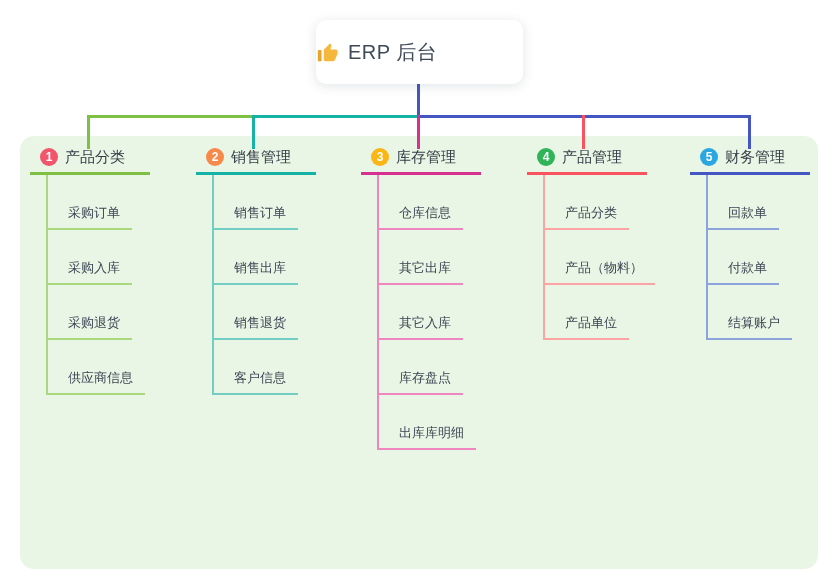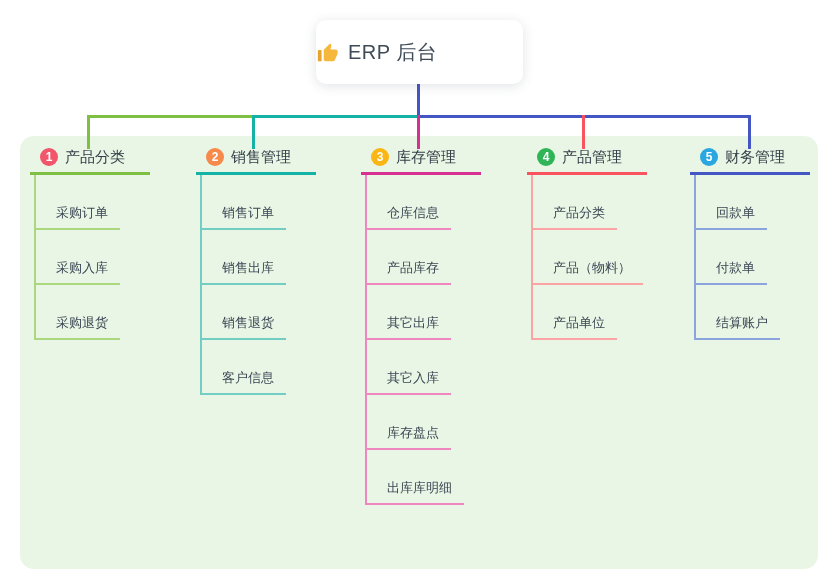--- a/index.html
+++ b/index.html
@@ -33,21 +33,21 @@
   .branch{position:absolute;top:148px;width:120px;}
   .b1{left:30px;} .b2{left:196px;} .b3{left:361px;} .b4{left:527px;} .b5{left:690px;}
   .bhead{
     display:flex;align-items:center;gap:7px;padding:0 0 6px 10px;
     border-bottom:3px solid var(--main);font-size:15px;color:#333e48;height:18px;
   }
   .badge{
     width:18px;height:18px;border-radius:50%;background:var(--badge);flex:0 0 18px;
     color:#fff;font-size:12px;font-weight:bold;display:flex;align-items:center;justify-content:center;
   }
-  .children{margin-left:4px;border-left:2px solid var(--light);}
+  .children{margin-left:16px;border-left:2px solid var(--light);}
   .child{line-height:0;}
   .child .lbl{
     display:inline-block;line-height:17px;font-size:13px;color:#3a4654;white-space:nowrap;
     padding:29px 12px 7px 20px;border-bottom:2px solid var(--light);
   }
 </style>
 </head>
 <body>
 
 <div class="stage">
@@ -74,20 +74,21 @@
 
   <div class="branch b1" style="--main: #7dc044; --light: #abd77e; --badge: #f1566b;">
     <div class="bhead">
       <span class="badge">1</span>
       <span>产品分类</span>
     </div>
     <div class="children">
       <div class="child"><span class="lbl">采购订单</span></div>
       <div class="child"><span class="lbl">采购入库</span></div>
       <div class="child"><span class="lbl">采购退货</span></div>
+      <div class="child"><span class="lbl">供应商信息</span></div>
     </div>
   </div>
 
   <div class="branch b2" style="--main: #14b3a5; --light: #72cdc3; --badge: #f7894a;">
     <div class="bhead">
       <span class="badge">2</span>
       <span>销售管理</span>
     </div>
     <div class="children">
       <div class="child"><span class="lbl">销售订单</span></div>
@@ -97,21 +98,20 @@
     </div>
   </div>
 
   <div class="branch b3" style="--main: #d63090; --light: #ef86c0; --badge: #f9b615;">
     <div class="bhead">
       <span class="badge">3</span>
       <span>库存管理</span>
     </div>
     <div class="children">
       <div class="child"><span class="lbl">仓库信息</span></div>
-      <div class="child"><span class="lbl">产品库存</span></div>
       <div class="child"><span class="lbl">其它出库</span></div>
       <div class="child"><span class="lbl">其它入库</span></div>
       <div class="child"><span class="lbl">库存盘点</span></div>
       <div class="child"><span class="lbl">出库库明细</span></div>
     </div>
   </div>
 
   <div class="branch b4" style="--main: #f8535f; --light: #fca3a3; --badge: #2fb457;">
     <div class="bhead">
       <span class="badge">4</span>

